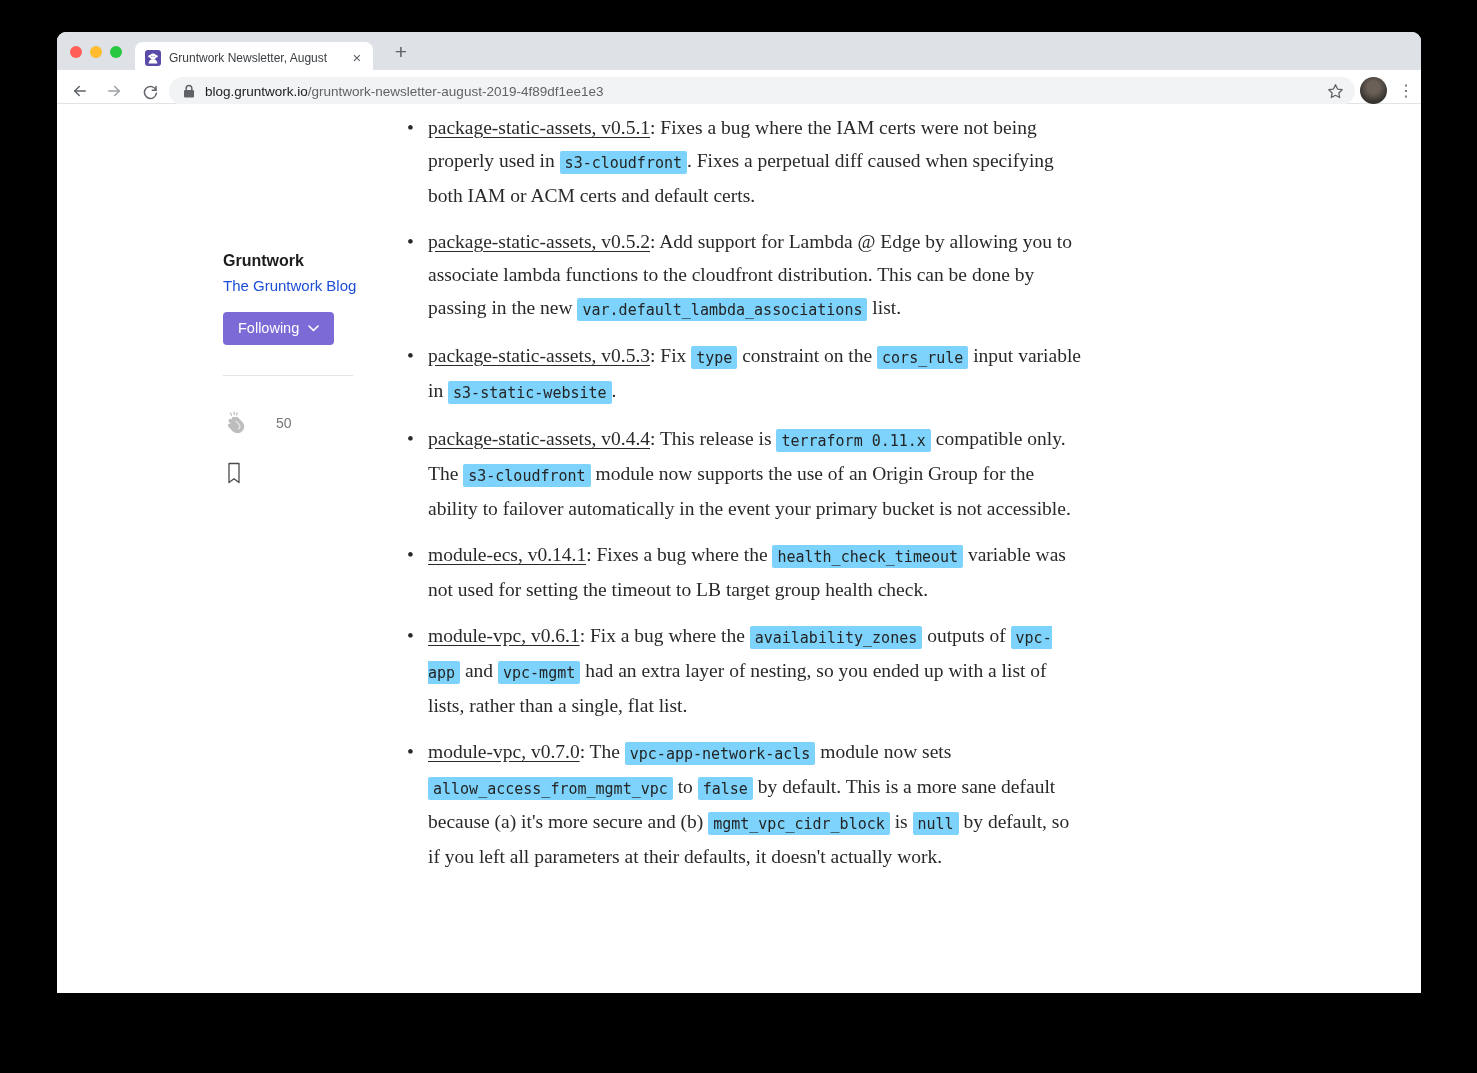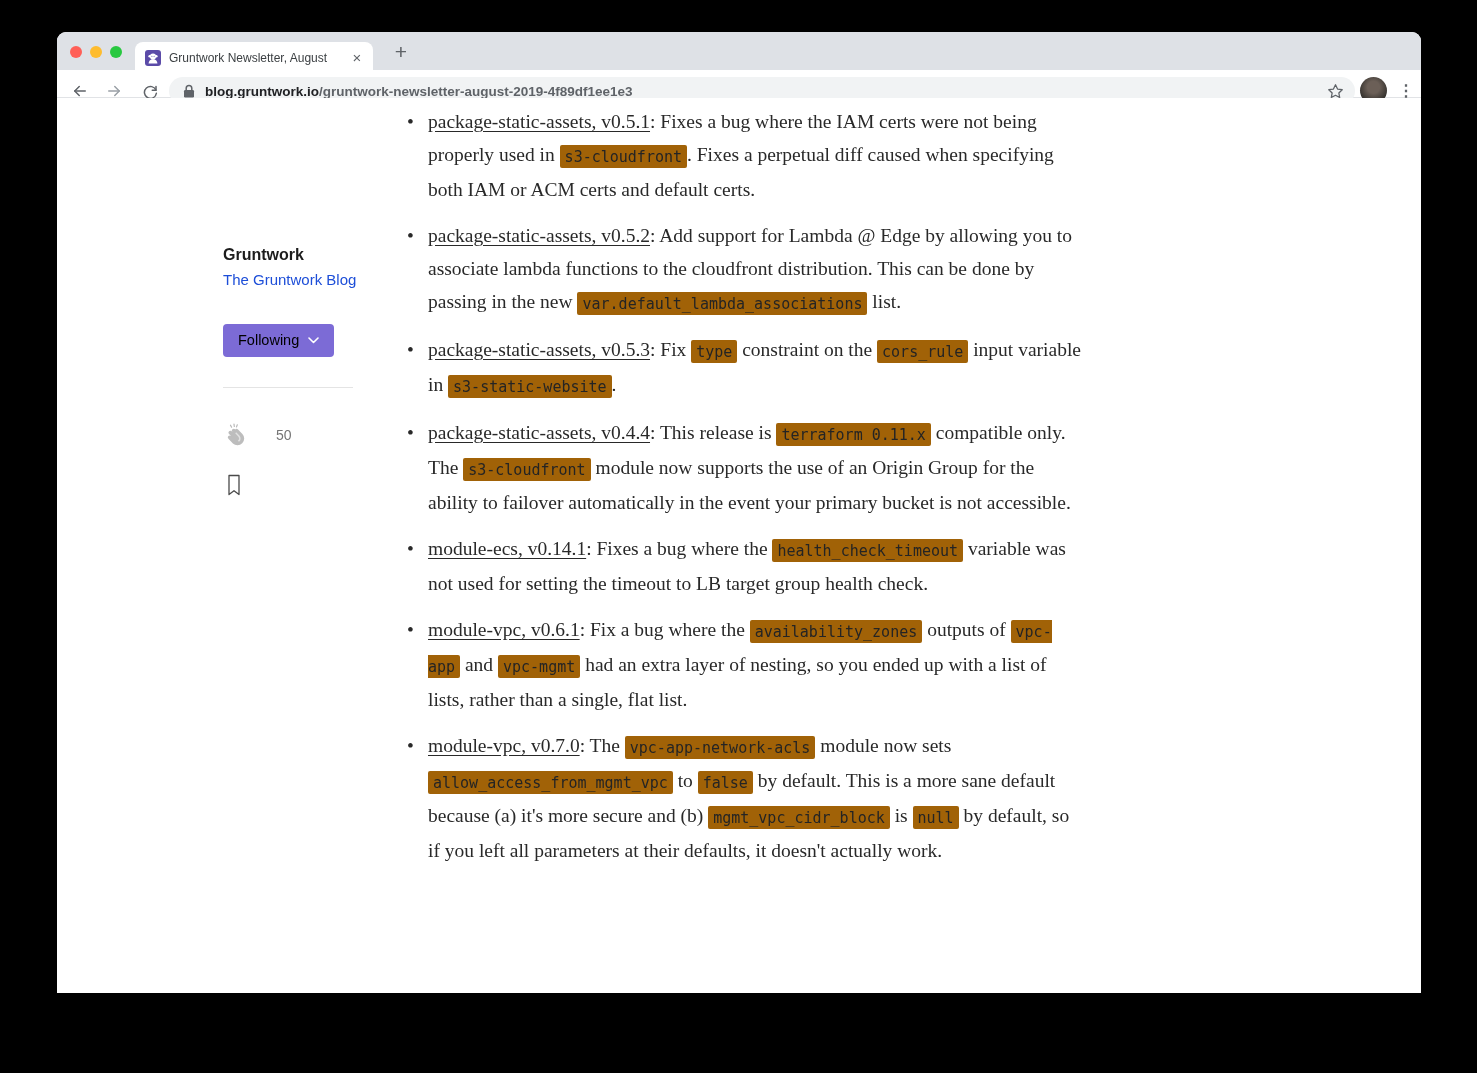--- a/index.html
+++ b/index.html
@@ -20,21 +20,21 @@
     padding: 4px 8px 0 10px; }
   .favicon { width: 16px; height: 16px; flex: 0 0 16px; }
   .tab-title { flex: 1; font-size: 12px; color: #3c4043; margin-left: 8px;
     white-space: nowrap; overflow: hidden; }
   .tab-close { flex: 0 0 16px; text-align: center; font-size: 15px; line-height: 16px;
     color: #5f6368; cursor: default; }
   .newtab { position: absolute; left: 330px; top: 7px; width: 28px; height: 28px;
     font-size: 21px; font-weight: 300; color: #5f6368; text-align: center; line-height: 26px; }
 
   
-  .toolbar { position: relative; height: 28px; background: #fff; border-bottom: 1px solid #e1e3e6; font-weight: bold; }
+  .toolbar { position: relative; height: 34px; background: #fff; border-bottom: 1px solid #e1e3e6; }
   .navbtn { position: absolute; top: 10px; width: 22px; height: 22px; display: flex;
     align-items: center; justify-content: center; }
   .btn-back { left: 12px; } .btn-fwd { left: 46px; } .btn-reload { left: 82px; }
   .omnibox { position: absolute; left: 112px; top: 7px; width: 1186px; height: 28px;
     background: #f1f3f4; border-radius: 14px; display: flex; align-items: center;
     padding: 0 10px 0 14px; }
   .lock { width: 12px; height: 14px; margin-right: 10px; flex: 0 0 auto; }
   .url { font-size: 13.5px; white-space: nowrap; overflow: hidden; flex: 1; }
   .url .domain { color: #202124; }
   .url .path { color: #5f6368; }
@@ -44,36 +44,36 @@
     overflow: hidden; }
   .kebab { position: absolute; left: 1341px; top: 9px; font-size: 16px; color: #5f6368;
     letter-spacing: 0; line-height: 24px; width: 14px; text-align: center; }
 
   
   .content { position: relative; height: 880px; background: #fff; overflow: hidden; }
 
   .side { position: absolute; left: 166px; top: 148px; width: 170px; }
   .pub-name { font-size: 16px; font-weight: 700; color: #1c1c1c; }
   .pub-sub { font-size: 15px; color: #1d4ed8; margin-top: 7px; }
-  .follow-btn { margin-top: 36px; display: inline-flex; align-items: center; gap: 9px;
-    color: #000000; font-size: 14.5px; border: none; border-radius: 4px;
+  .follow-btn { margin-top: 18px; display: inline-flex; align-items: center; gap: 9px;
+    color: #ffffff; font-size: 14.5px; border: none; border-radius: 4px;
     padding: 8px 15px 9px 15px; cursor: pointer; }
   .side-divider { margin-top: 30px; width: 130px; border: none; border-top: 1px solid #e4e4e4; }
   .clap-row { margin-top: 33px; display: flex; align-items: center; gap: 26px; }
   .clap-count { font-size: 14px; color: #757575; }
   .bookmark-row { margin-top: 24px; }
 
   .main-list { position: absolute; left: 371px; top: 7px; width: 655px; list-style: none; }
   .main-list li { position: relative; font-family: "Liberation Serif", "DejaVu Serif", serif;
     font-size: 19.5px; line-height: 33px; color: #292929; margin-bottom: 13px; }
   .main-list li::before { content: "\2022"; position: absolute; left: -21px; top: 0;
     color: #292929; }
   .main-list a { color: #292929; text-underline-offset: 3px; }
   .main-list code { font-family: "DejaVu Sans Mono", "Liberation Mono", monospace;
-    font-size: 15px; background: #a16207; color: #242424; padding: 2.5px 5px;
+    font-size: 15px; background: #7dd3fc; color: #242424; padding: 2.5px 5px;
     border-radius: 2px; }
 </style>
 </head>
 <body>
 
 <div class="window">
 
   <div class="tabstrip">
     <div class="traffic">
       <span class="light" style="background:#ff5f57"></span>

